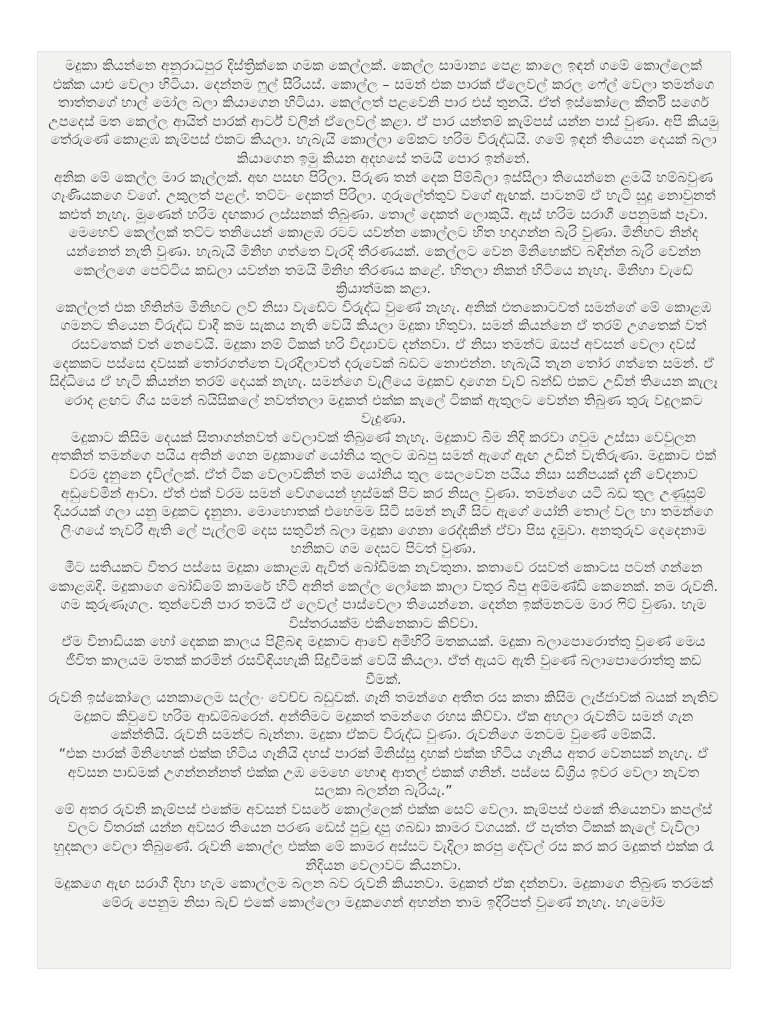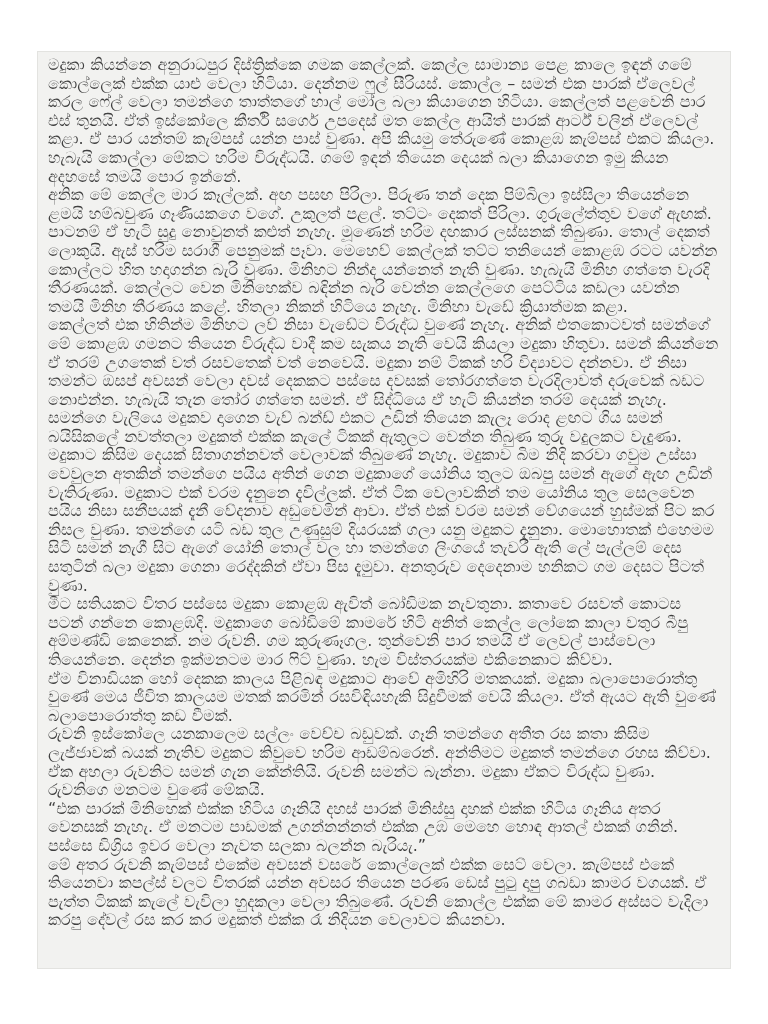--- a/index.html
+++ b/index.html
@@ -22,34 +22,35 @@
     height: 918px;
     box-sizing: border-box;
     background: #f2f2f0;
     border: 1px solid #e3e3e0;
     padding: 4px 11px 6px 10px;
     overflow: hidden;
   }
   .para {
     margin: 0;
     padding: 0;
-    font-size: 16px;
+    font-size: 14px;
     line-height: 18.6px;
     color: #3f3f3f;
-    text-align: left;
+    text-align: center;
     word-spacing: 0.5px;
     -webkit-font-smoothing: antialiased;
   }
 </style>
 </head>
 <body>
 
 <div class="doc-page">
   <p class="para">මදුකා කියන්නෙ අනුරාධපුර දිස්ත්‍රික්කෙ ගමක කෙල්ලක්. කෙල්ල සාමාන්‍ය පෙළ කාලෙ ඉඳන් ගමේ කොල්ලෙක් එක්ක යාළු වෙලා හිටියා. දෙන්නම ෆුල් සීරියස්. කොල්ල – සමන් එක පාරක් ඒලෙවල් කරල ෆේල් වෙලා තමන්ගෙ තාත්තගේ හාල් මෝල බලා කියාගෙන හිටියා. කෙල්ලත් පළවෙනි පාර එස් තුනයි. ඒත් ඉස්කෝලෙ කීර්ති සර්ගෙ උපදෙස් මත කෙල්ල ආයිත් පාරක් ආර්ට් වලින් ඒලෙවල් කළා. ඒ පාර යන්තම් කැම්පස් යන්න පාස් වුණා. අපි කියමු තේරුණේ කොළඹ කැම්පස් එකට කියලා. හැබැයි කොල්ලා මේකට හරිම විරුද්ධයි. ගමේ ඉඳන් තියෙන දෙයක් බලා කියාගෙන ඉමු කියන අදහසේ තමයි පොර ඉන්නේ.</p>
   <p class="para">අනික මේ කෙල්ල මාර කෑල්ලක්. අඟ පසඟ පිරිලා. පිරුණ තන් දෙක පිම්බිලා ඉස්සිලා තියෙන්නෙ ළමයි හම්බවුණ ගෑණියකගෙ වගේ. උකුලත් පළල්. තට්ටං දෙකත් පිරිලා. ගුරුලේත්තුව වගේ ඇඟක්. පාටනම් ඒ හැටි සුදු නොවුනත් කළුත් නැහැ. මූණෙන් හරිම දඟකාර ලස්සනක් තිබුණා. තොල් දෙකත් ලොකුයි. ඇස් හරිම සරාගී පෙනුමක් පෑවා. මෙහෙව් කෙල්ලක් තට්ට තනියෙන් කොළඹ රටට යවන්න කොල්ලට හිත හදාගන්න බැරි වුණා. මිනිහට නින්ද යන්නෙත් නැති වුණා. හැබැයි මිනිහ ගත්තෙ වැරදි තීරණයක්. කෙල්ලට වෙන මිනිහෙක්ව බඳින්න බැරි වෙන්න කෙල්ලගෙ පෙට්ටිය කඩලා යවන්න තමයි මිනිහ තීරණය කළේ. හිතලා නිකන් හිටියෙ නැහැ. මිනිහා වැඩේ ක්‍රියාත්මක කළා.</p>
   <p class="para">කෙල්ලත් එක හිතින්ම මිනිහට ලව් නිසා වැඩේට විරුද්ධ වුණේ නැහැ. අනික් එතකොටවත් සමන්ගේ මේ කොළඹ ගමනට තියෙන විරුද්ධ වාදී කම සැකය නැති වෙයි කියලා මදුකා හිතුවා. සමන් කියන්නෙ ඒ තරම් උගතෙක් වත් රසවතෙක් වත් නෙවෙයි. මදුකා නම් ටිකක් හරි විද්‍යාවට දන්නවා. ඒ නිසා තමන්ට ඔසප් අවසන් වෙලා දවස් දෙකකට පස්සෙ දවසක් තෝරගත්තෙ වැරදිලාවත් දරුවෙක් බඩට නොඑන්න. හැබැයි තැන තෝර ගත්තෙ සමන්. ඒ සිද්ධියෙ ඒ හැටි කියන්න තරම් දෙයක් නැහැ. සමන්ගෙ වැලියෙ මදුකව දාගෙන වැව් බන්ඩ් එකට උඩින් තියෙන කැලෑ රොද ළඟට ගිය සමන් බයිසිකලේ නවත්තලා මදුකත් එක්ක කැලේ ටිකක් ඇතුලට වෙන්න තිබුණ තුරු වදුලකට වැදුණා.</p>
   <p class="para">මදුකාට කිසිම දෙයක් සිතාගන්නවත් වෙලාවක් තිබුණේ නැහැ. මදුකාව බිම නිදි කරවා ගවුම උස්සා වෙවුලන අතකින් තමන්ගෙ පයිය අතින් ගෙන මදුකාගේ යෝනිය තුලට ඔබපු සමන් ඇගේ ඇඟ උඩින් වැතිරුණා. මදුකාට එක් වරම දැනුනෙ දැවිල්ලක්. ඒත් ටික වෙලාවකින් තම යෝනිය තුල සෙලවෙන පයිය නිසා සනීපයක් දැනී වේදනාව අඩුවෙමින් ආවා. ඒත් එක් වරම සමන් වේගයෙන් හුස්මක් පිට කර නිසල වුණා. තමන්ගෙ යටි බඩ තුල උණුසුම් දියරයක් ගලා යනු මදුකට දැනුනා. මොහොතක් එහෙමම සිටි සමන් නැගී සිට ඇගේ යෝනි තොල් වල හා තමන්ගෙ ලිංගයේ තැවරී ඇති ලේ පැල්ලම් දෙස සතුටින් බලා මදුකා ගෙනා රෙද්දකින් ඒවා පිස දැමුවා. අනතුරුව දෙදෙනාම හනිකට ගම දෙසට පිටත් වුණා.</p>
   <p class="para">මීට සතියකට විතර පස්සෙ මදුකා කොළඹ ඇවිත් බෝඩිමක නැවතුනා. කතාවෙ රසවත් කොටස පටන් ගන්නෙ කොළඹදි. මදුකාගෙ බෝඩිමේ කාමරේ හිටි අනිත් කෙල්ල ලෝකෙ කාලා වතුර බීපු අම්මණ්ඩි කෙනෙක්. නම රුවනි. ගම කුරුණෑගල. තුන්වෙනි පාර තමයි ඒ ලෙවල් පාස්වෙලා තියෙන්නෙ. දෙන්න ඉක්මනටම මාර ෆිට් වුණා. හැම විස්තරයක්ම එකිනෙකාට කිව්වා.</p>
   <p class="para">ඒම විනාඩියක හෝ දෙකක කාලය පිළිබඳ මදුකාට ආවේ අමිහිරි මතකයක්. මදුකා බලාපොරොත්තු වුණේ මෙය ජීවිත කාලයම මතක් කරමින් රසවිඳියහැකි සිදුවීමක් වෙයි කියලා. ඒත් ඇයට ඇති වුණේ බලාපොරොත්තු කඩ වීමක්.</p>
   <p class="para">රුවනි ඉස්කෝලෙ යනකාලෙම සල්ලං වෙච්ච බඩුවක්. ගෑනි තමන්ගෙ අතීත රස කතා කිසිම ලැජ්ජාවක් බයක් නැතිව මදුකට කිවුවෙ හරිම ආඩම්බරෙන්. අන්තිමට මදුකත් තමන්ගෙ රහස කිව්වා. ඒක අහලා රුවනිට සමන් ගැන කේන්තියි. රුවනි සමන්ට බැන්නා. මදුකා ඒකට විරුද්ධ වුණා. රුවනිගෙ මනටම වුණේ මේකයි.</p>
-  <p class="para">“එක පාරක් මිනිහෙක් එක්ක හිටිය ගෑනියි දහස් පාරක් මිනිස්සු දාහක් එක්ක හිටිය ගෑනිය අතර වෙනසක් නැහැ. ඒ මනටම පාඩමක් උගන්නන්නත් එක්ක උඹ මෙහෙ හොඳ ආතල් එකක් ගනින්. පස්සෙ ඩිග්‍රිය ඉවර වෙලා නැවත සලකා බලන්න බැරියැ.”</p>
+  <p class="para">“එක පාරක් මිනිහෙක් එක්ක හිටිය ගෑනියි දහස් පාරක් මිනිස්සු දාහක් එක්ක හිටිය ගෑනිය අතර වෙනසක් නැහැ. ඒ අවසන පාඩමක් උගන්නන්නත් එක්ක උඹ මෙහෙ හොඳ ආතල් එකක් ගනින්. පස්සෙ ඩිග්‍රිය ඉවර වෙලා නැවත සලකා බලන්න බැරියැ.”</p>
   <p class="para">මේ අතර රුවනි කැම්පස් එකේම අවසන් වසරේ කොල්ලෙක් එක්ක සෙට් වෙලා. කැම්පස් එකේ තියෙනවා කපල්ස් වලට විතරක් යන්න අවසර තියෙන පරණ ඩෙස් පුටු දාපු ගබඩා කාමර වගයක්. ඒ පැත්ත ටිකක් කැලේ වැවිලා හුදකලා වෙලා තිබුණේ. රුවනි කොල්ල එක්ක මේ කාමර අස්සට වැදිලා කරපු දේවල් රස කර කර මදුකත් එක්ක රෑ නිදියන වෙලාවට කියනවා.</p>
+  <p class="para">මදුකගෙ ඇඟ සරාගී දිහා හැම කොල්ලම බලන බව රුවනි කියනවා. මදුකත් ඒක දන්නවා. මදුකාගෙ තිබුණ තරමක් මේරු පෙනුම නිසා බැච් එකේ කොල්ලො මදුකගෙන් අහන්න තාම ඉදිරිපත් වුණේ නැහැ. හැමෝම</p>
 </div>
 
 </body></html>

